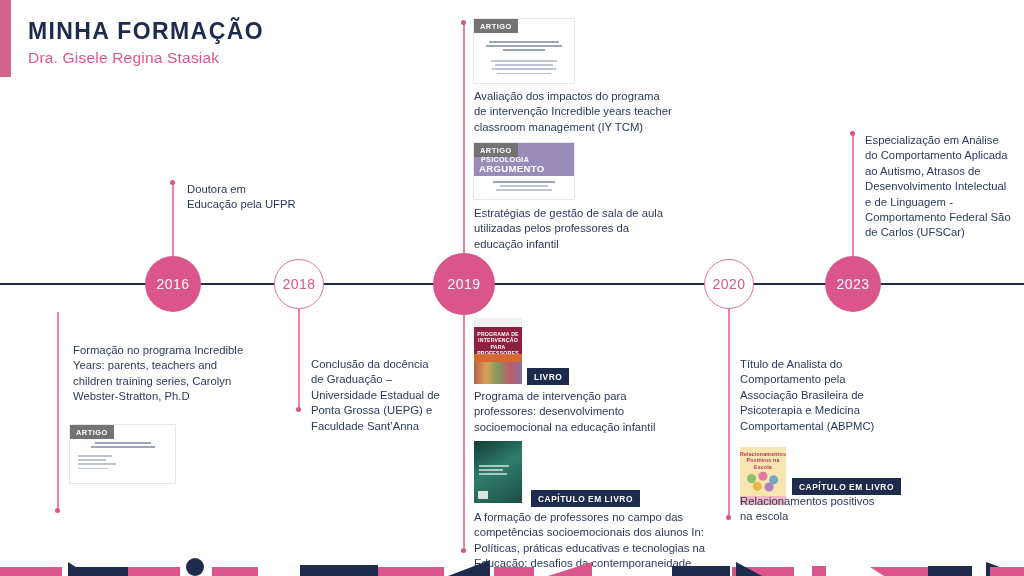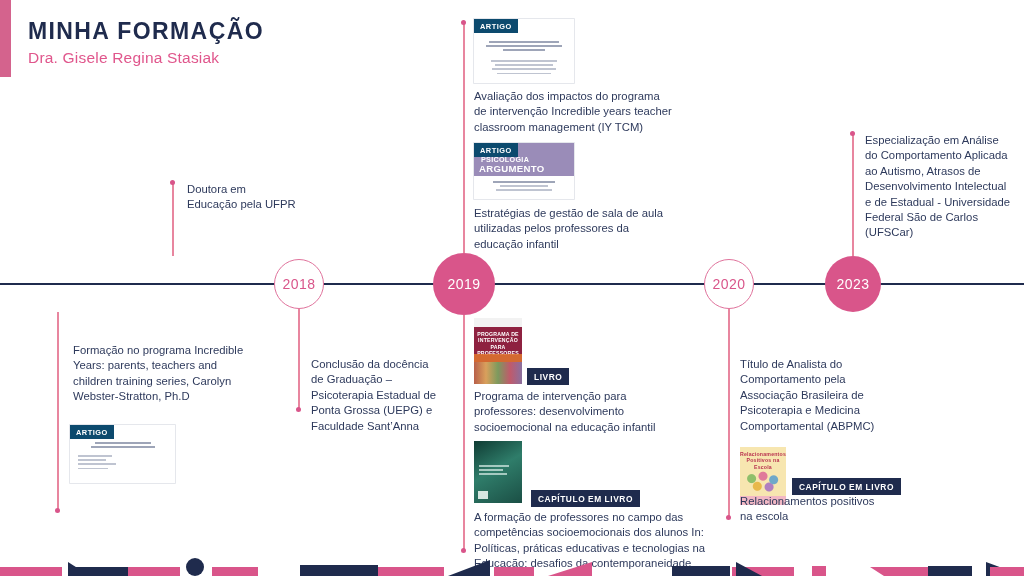--- a/index.html
+++ b/index.html
@@ -35,21 +35,21 @@
   
   .badge{position:absolute;background:#1f2b4d;color:#fff;font-size:8.4px;font-weight:700;
          letter-spacing:.55px;padding:3.5px 7px;white-space:nowrap;}
 
   
   .thumb{position:absolute;overflow:hidden;background:#fff;
          box-shadow:0 0 0 .8px #dfe2e8;}
   .doc-lines{position:absolute;left:0;right:0;}
   .ln{height:1.6px;background:#a9b0c2;margin:0 auto 2.6px auto;opacity:.75;}
   .ln.c{background:#7e87a0;}
-  .thumb-badge{position:absolute;left:0;top:0;background:#0c4a6e;color:#fff;
+  .thumb-badge{position:absolute;left:0;top:0;background:#737373;color:#fff;
                font-size:7.4px;font-weight:700;letter-spacing:.5px;padding:2.6px 6px;}
 
   .cover{position:absolute;overflow:hidden;}
   .cover .cap{position:absolute;left:0;right:0;text-align:center;color:#fff;
               font-size:5.2px;font-weight:700;line-height:6.4px;letter-spacing:.2px;}
 
   
   .strip{position:absolute;left:0;bottom:0;width:1024px;height:22px;overflow:hidden;}
   .sh{position:absolute;bottom:0;}
 </style>
@@ -57,20 +57,23 @@
 <body>
 
 <div class="stage">
 
   <div class="accent-bar"></div>
   <div class="title">MINHA FORMAÇÃO</div>
   <div class="subtitle">Dra. Gisele Regina Stasiak</div>
 
   <div class="axis"></div>
 
+  <div class="node filled" style="left:145px;top:256px;width:56px;height:56px;">
+    <span>2016</span>
+  </div>
   <div class="node hollow" style="left:274px;top:259px;width:50px;height:50px;">
     <span>2018</span>
   </div>
   <div class="node filled" style="left:433px;top:253px;width:62px;height:62px;">
     <span>2019</span>
   </div>
   <div class="node hollow" style="left:704px;top:259px;width:50px;height:50px;">
     <span>2020</span>
   </div>
   <div class="node filled" style="left:825px;top:256px;width:56px;height:56px;">
@@ -109,21 +112,21 @@
     <div class="doc-lines" style="top:30px;left:8px;">
       <div class="ln" style="width:34px;margin-left:0;"></div>
       <div class="ln" style="width:28px;margin-left:0;"></div>
       <div class="ln" style="width:38px;margin-left:0;"></div>
       <div class="ln" style="width:30px;margin-left:0;"></div>
     </div>
   </div>
 
   <div class="txt" style="left:187px;top:182px;width:110px;">Doutora em Educação pela UFPR</div>
 
-  <div class="txt" style="left:311px;top:357px;width:130px;">Conclusão da docência de Graduação – Psicoterapia Estadual de Ponta Grossa (UEPG) e Faculdade Sant’Anna</div>
+  <div class="txt" style="left:311px;top:357px;width:130px;">Conclusão da docência de Graduação – Universidade Estadual de Ponta Grossa (UEPG) e Faculdade Sant’Anna</div>
 
   <div class="thumb" style="left:474px;top:19px;width:100px;height:64px;">
     <div class="thumb-badge">ARTIGO</div>
     <div class="doc-lines" style="top:22px;">
       <div class="ln c" style="width:70px;"></div>
       <div class="ln c" style="width:76px;"></div>
       <div class="ln c" style="width:42px;"></div>
     </div>
     <div class="doc-lines" style="top:41px;">
       <div class="ln" style="width:66px;"></div>
@@ -185,21 +188,21 @@
                 background:radial-gradient(circle at 20% 40%,#8fbf6a 0 4px,transparent 5px),
                            radial-gradient(circle at 50% 30%,#e07a9a 0 4px,transparent 5px),
                            radial-gradient(circle at 78% 45%,#6fa8c9 0 4px,transparent 5px),
                            radial-gradient(circle at 35% 72%,#e8b84b 0 4px,transparent 5px),
                            radial-gradient(circle at 66% 75%,#b07fc0 0 4px,transparent 5px);"></div>
     <div style="position:absolute;left:0;bottom:0;width:46px;height:9px;background:#f2b8c4;"></div>
   </div>
   <div class="badge" style="left:792px;top:478px;">CAPÍTULO EM LIVRO</div>
   <div class="txt" style="left:740px;top:494px;width:150px;">Relacionamentos positivos na escola</div>
 
-  <div class="txt" style="left:865px;top:133px;width:148px;">Especialização em Análise do Comportamento Aplicada ao Autismo, Atrasos de Desenvolvimento Intelectual e de Estadual - Universidade Federal São de Carlos (UFSCar)</div>
+  <div class="txt" style="left:865px;top:133px;width:148px;">Especialização em Análise do Comportamento Aplicada ao Autismo, Atrasos de Desenvolvimento Intelectual e de Linguagem - Comportamento Federal São de Carlos (UFSCar)</div>
 
   <div class="strip">
     <div class="sh" style="left:0px;width:62px;height:9px;background:#d9558a;"></div>
     <div class="sh" style="left:68px;width:22px;height:14px;background:#1f2b4d;clip-path:polygon(0 0,100% 100%,0 100%);"></div>
     <div class="sh" style="left:70px;width:58px;height:9px;background:#1f2b4d;"></div>
     <div class="sh" style="left:128px;width:52px;height:9px;background:#d9558a;"></div>
     <div class="sh" style="left:186px;width:18px;height:18px;border-radius:50%;background:#1f2b4d;"></div>
     <div class="sh" style="left:212px;width:46px;height:9px;background:#d9558a;"></div>
     <div class="sh" style="left:300px;width:78px;height:11px;background:#1f2b4d;"></div>
     <div class="sh" style="left:378px;width:66px;height:9px;background:#d9558a;"></div>

